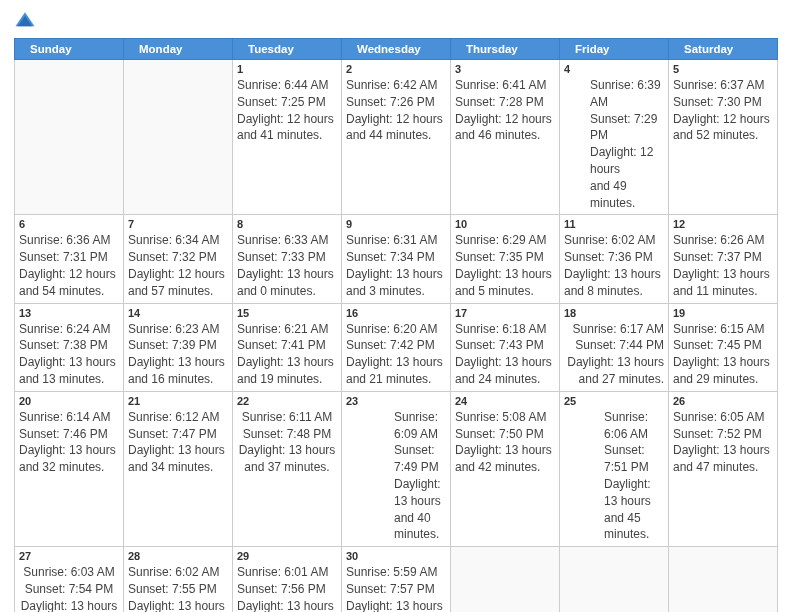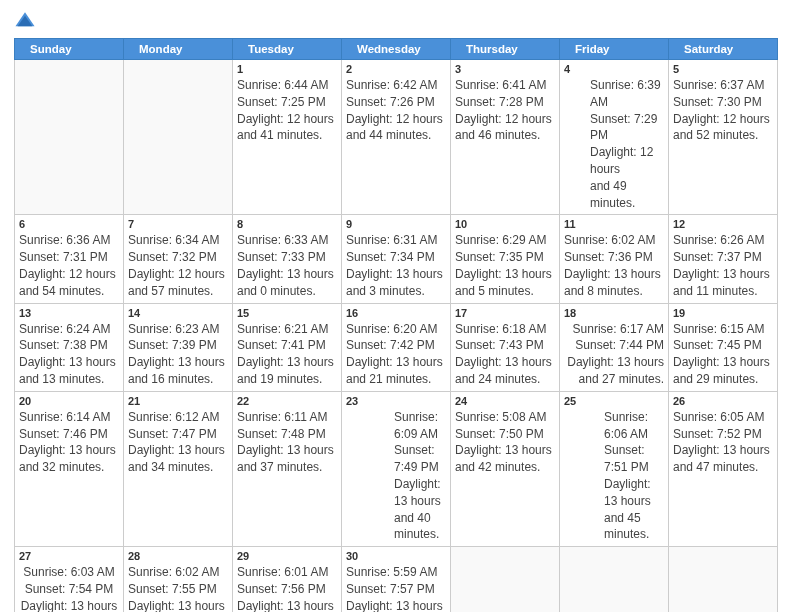--- a/index.html
+++ b/index.html
@@ -267,21 +267,21 @@
           </td>
           <td>
             <div class="day-number">21</div>
             <div class="day-info" style="white-space: pre-line;">Sunrise: 6:12 AM
 Sunset: 7:47 PM
 Daylight: 13 hours
 and 34 minutes.</div>
           </td>
           <td>
             <div class="day-number">22</div>
-            <div class="day-info" style="white-space: pre-line;">Sunrise: 6:11 AM
+            <div class="day-info" style="white-space: pre-line; text-align: center;">Sunrise: 6:11 AM
 Sunset: 7:48 PM
 Daylight: 13 hours
 and 37 minutes.</div>
           </td>
           <td>
             <div class="day-number">23</div>
             <div class="day-info" style="white-space: pre-line; margin-left: 48px;">Sunrise: 6:09 AM
 Sunset: 7:49 PM
 Daylight: 13 hours
 and 40 minutes.</div>

